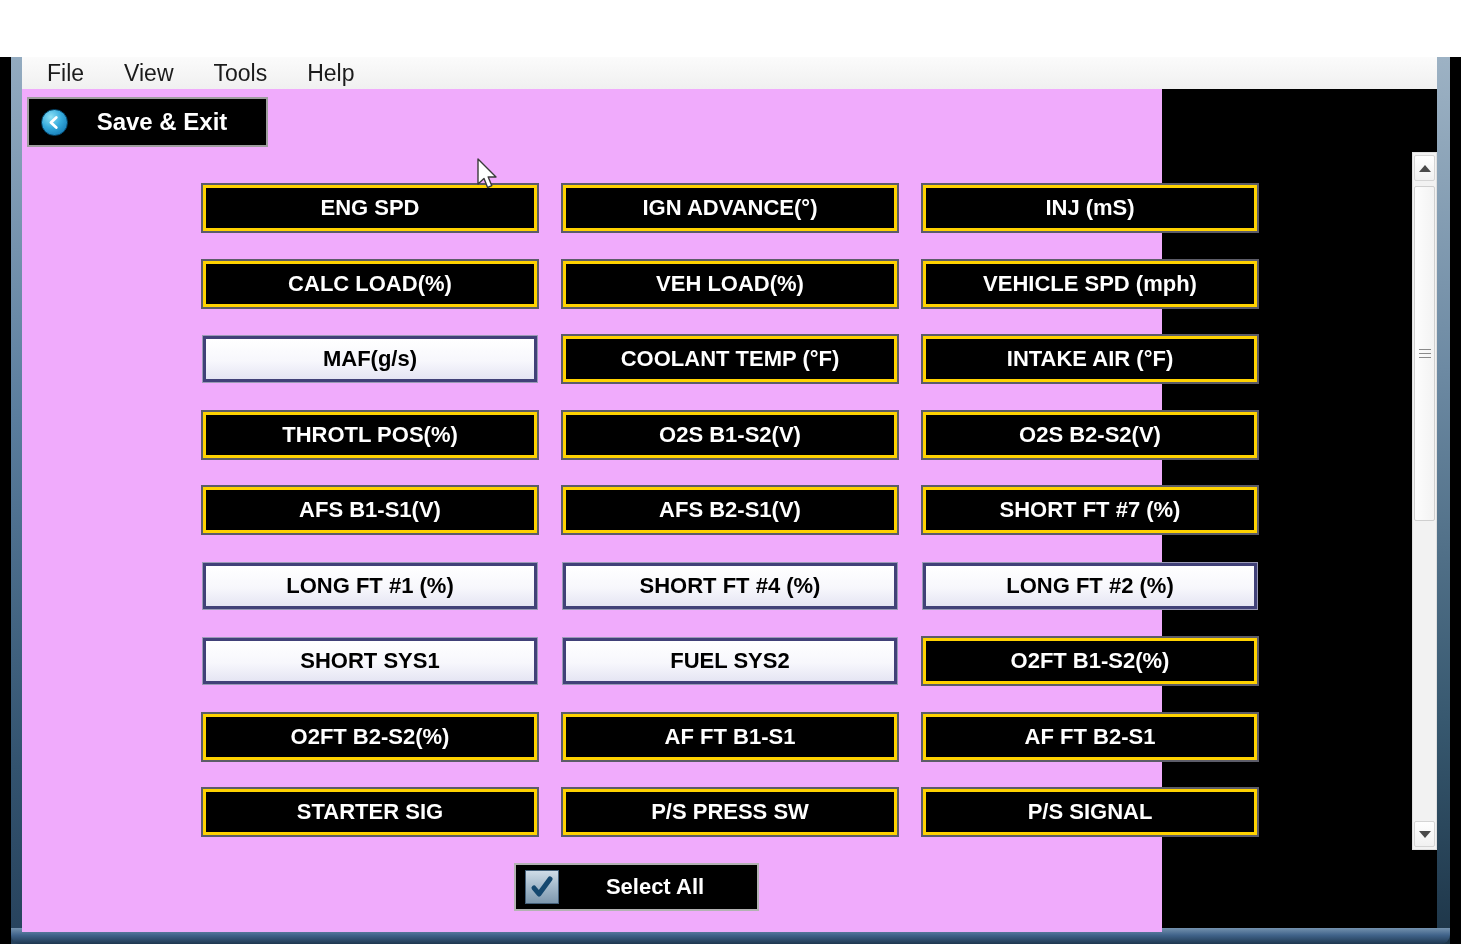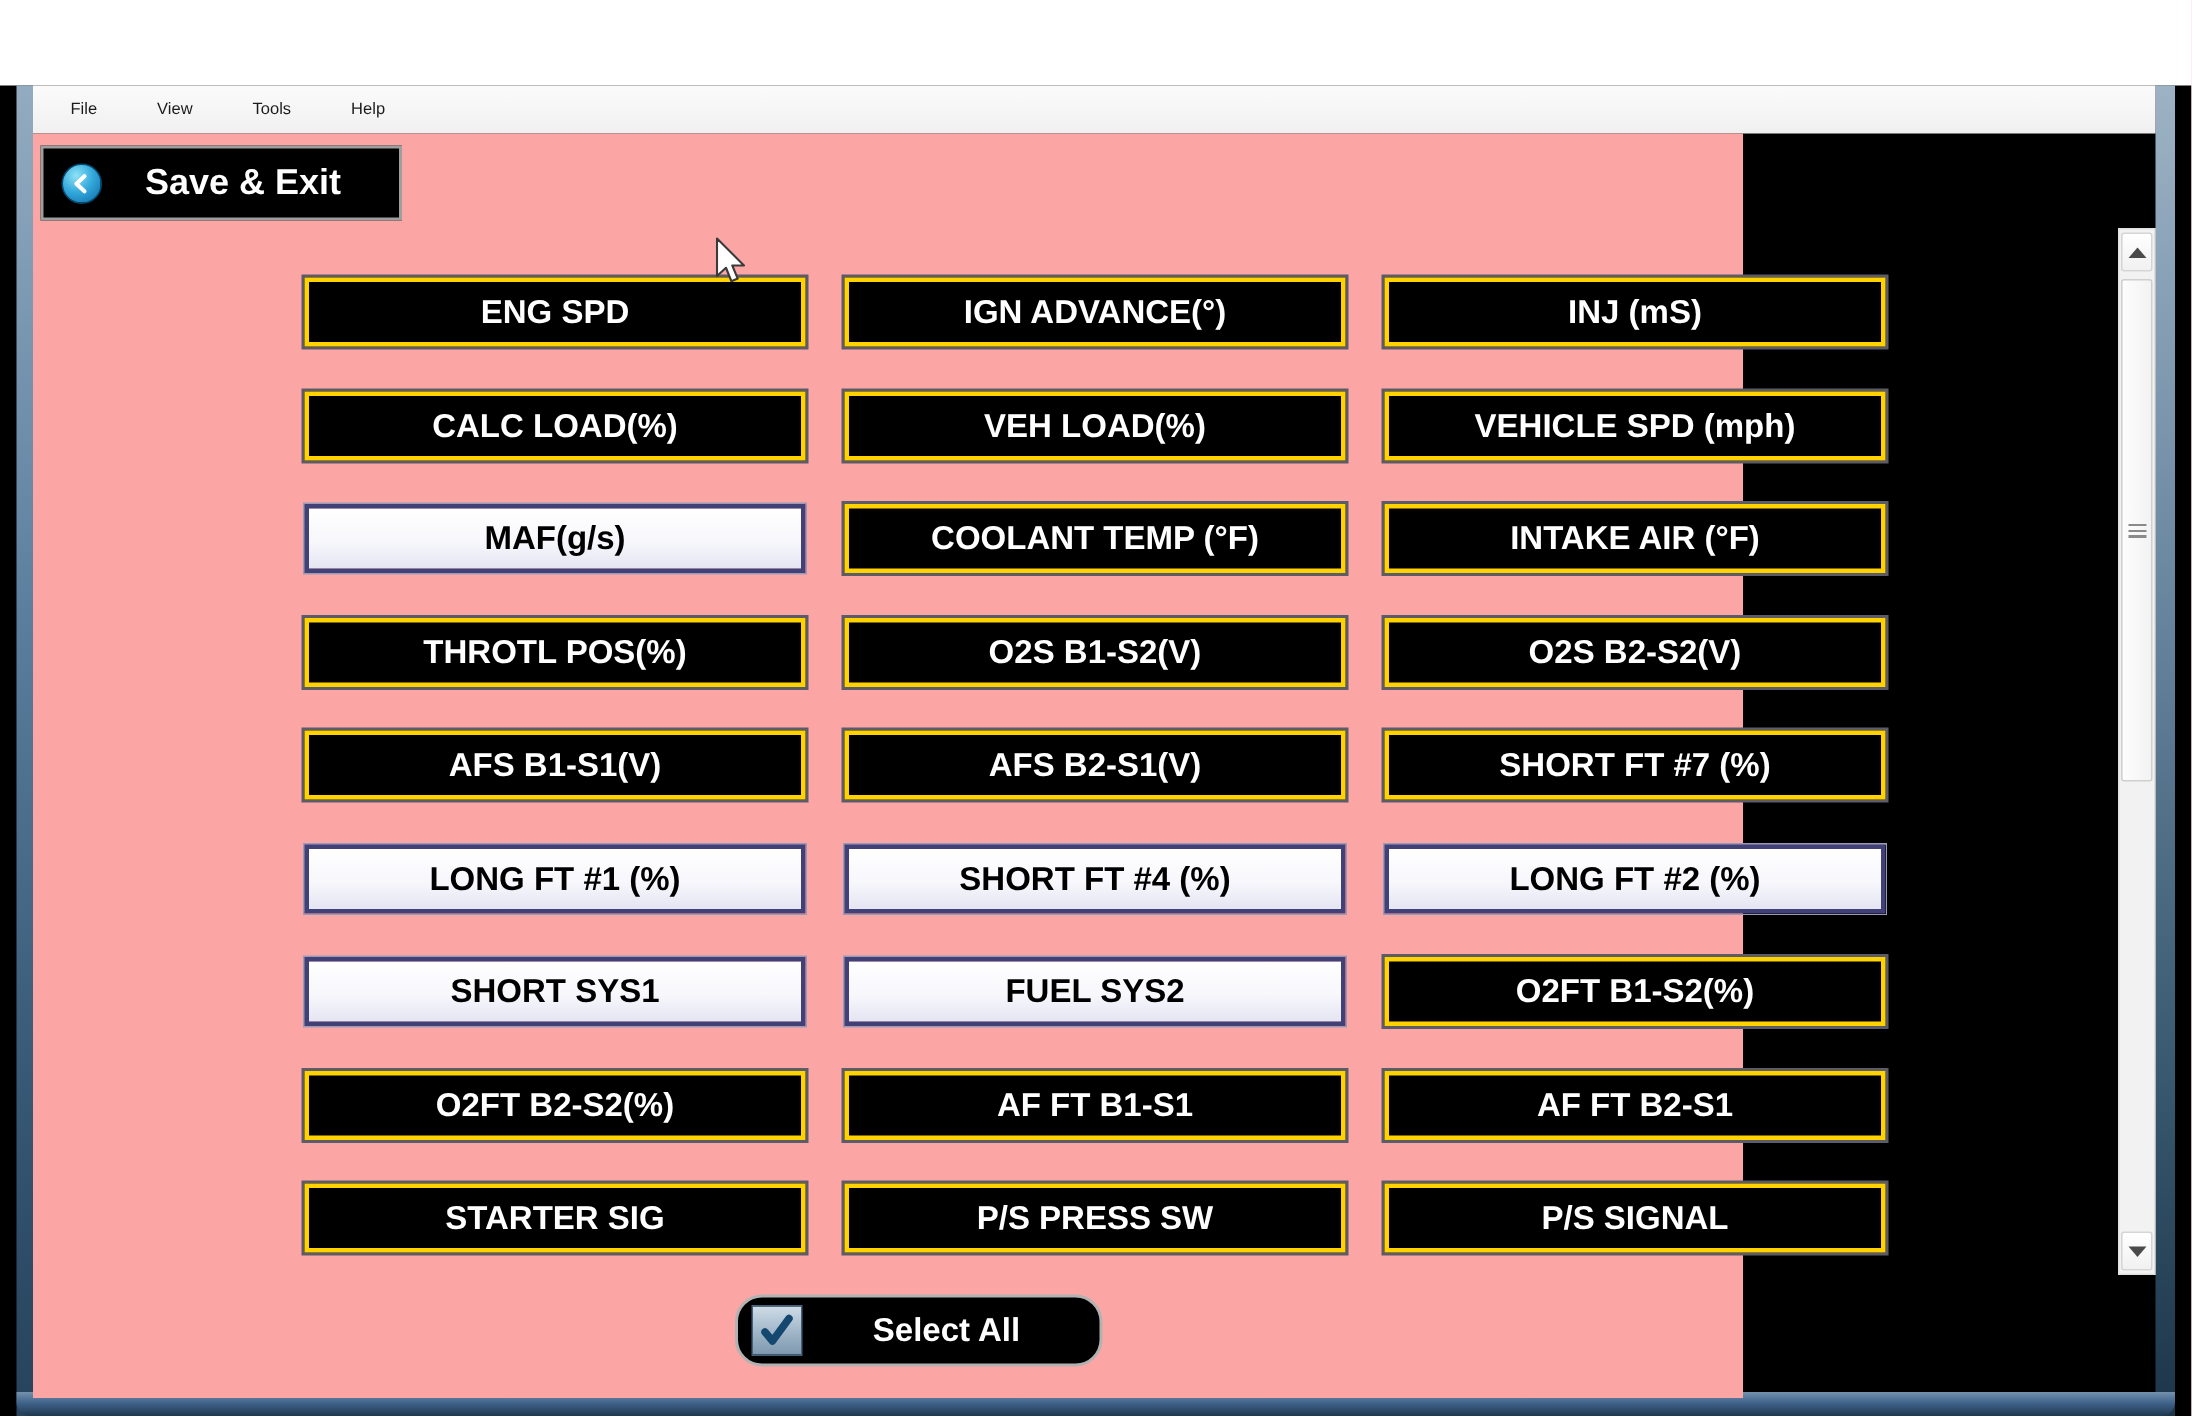--- a/index.html
+++ b/index.html
@@ -16,25 +16,25 @@
   .frame-right { position:absolute; left:1437px; top:57px; width:13px; height:887px;
                  background:linear-gradient(180deg,#9db2c4 0%,#6d8aa3 35%,#37586f 75%,#1d3548 100%); }
   .frame-bottom{ position:absolute; left:11px; top:928px; width:1439px; height:16px;
                  background:linear-gradient(180deg,#7492ae 0%,#40638a 45%,#1e374f 100%);
                  border-radius:0 0 9px 9px; }
 
   
   .menubar { position:absolute; left:22px; top:57px; width:1415px; height:32px;
              background:linear-gradient(180deg,#fbfbfb,#f0f0f0);
              display:flex; align-items:center; padding-left:12px;
-             font-size:11px; color:#1b1b1b; }
+             font-size:23px; color:#1b1b1b; }
   .menu-item { padding:5px 13px; margin-right:14px; cursor:default; }
 
   
-  .client { position:absolute; left:22px; top:89px; width:1140px; height:843px; background:#fca5a5;padding-left:24px; }
+  .client { position:absolute; left:22px; top:89px; width:1140px; height:843px; background:#f0abfc;padding-left:24px; }
 
   
   .save-exit { position:absolute; left:5px; top:8px; width:241px; height:50px;
                background:#000; border:2px solid #9e9e9e; display:flex; align-items:center;
                padding-left:12px; cursor:pointer; }
   .back-circle { width:27px; height:27px; border-radius:50%;
                  background:radial-gradient(circle at 35% 28%, #8ee2f6 0%, #35aadc 45%, #0a69a8 100%);
                  border:1px solid #05496f; display:flex; align-items:center; justify-content:center;
                  flex:0 0 auto; }
   .save-exit-label { flex:1; text-align:center; color:#fff; font-size:24px; font-weight:700;
@@ -50,21 +50,21 @@
                       border:3px solid #ffd200; box-shadow:0 0 0 2px #5c5c68; }
   .param-btn.white  { background:linear-gradient(180deg,#ffffff 0%,#f7f7fc 55%,#e5e5f3 100%);
                       color:#000; border:3px solid #414178; box-shadow:0 0 0 1px #9a9ab6; }
 
   
   .footer-btn { position:absolute; top:774px; height:48px; background:#000;
                 border:2px solid #b2b2b2; display:flex; align-items:center;
                 padding-left:9px; cursor:pointer; }
   .footer-btn .flabel { flex:1; text-align:center; color:#fff; font-size:22px; font-weight:700;
                         padding-right:6px; }
-  .select-all   { left:468px; width:245px;border-radius:18px; }
+  .select-all   { left:492px; width:245px; }
   .deselect-all { left:728px; width:244px; }
   .cb { width:34px; height:34px; flex:0 0 auto;
         background:linear-gradient(180deg,#cfdce7 0%,#a7bccd 45%,#7e98ae 100%);
         border:1px solid #44607a; display:flex; align-items:center; justify-content:center; }
 
   
   .scrollbar { position:absolute; left:1390px; top:63px; width:25px; height:698px;
                background:#f2f2f2; border:1px solid #e0e0e0; }
   .sb-btn { position:absolute; left:1px; width:21px; height:26px; background:linear-gradient(180deg,#ffffff,#f1f1f1);
             border:1px solid #d5d5d5; border-radius:2px; display:flex; align-items:center;

